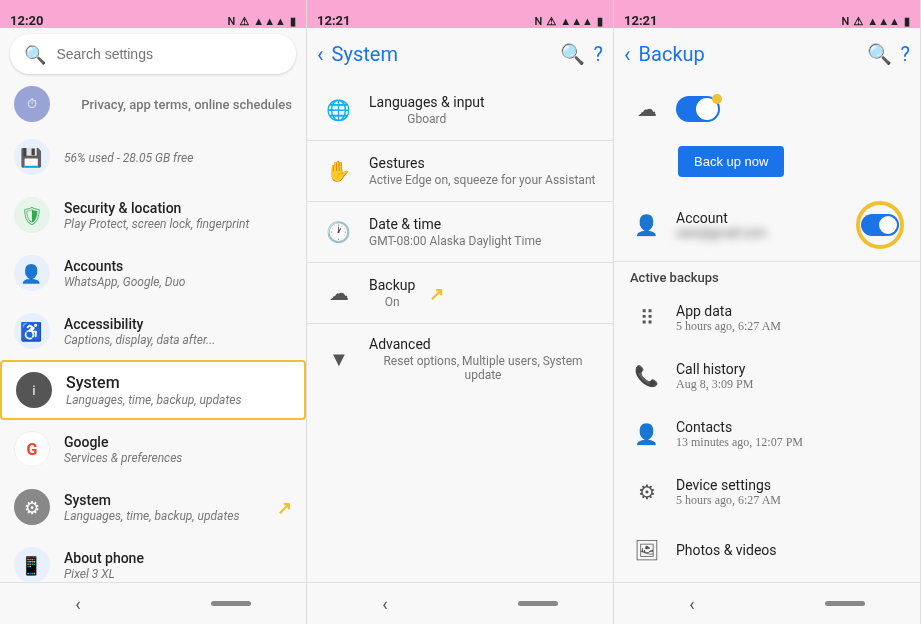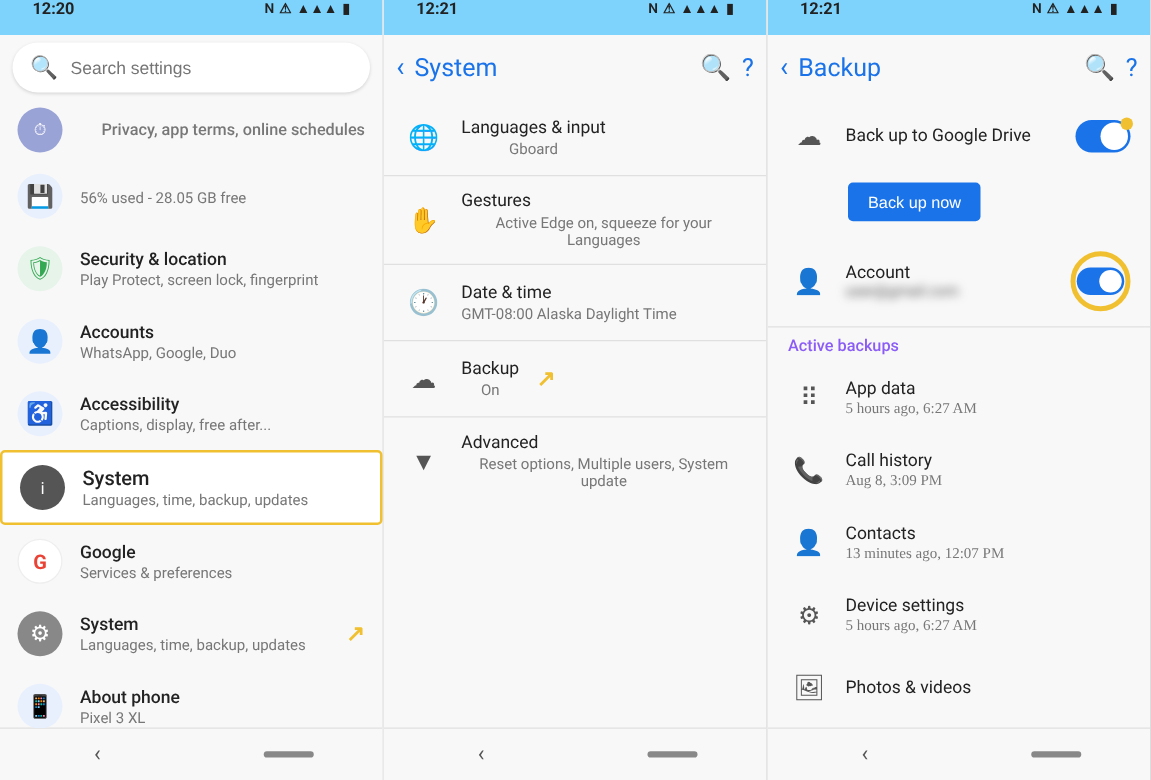--- a/index.html
+++ b/index.html
@@ -19,25 +19,25 @@
       background: #f8f8f8;
       display: flex;
       flex-direction: column;
       overflow: hidden;
       border-right: 1px solid #ddd;
     }
 
     
     .status-bar {
       height: 28px;
-      background: #7dd3fc;
-      display: flex;
-      align-items: flex-start;
+      background: #f9a8d4;
+      display: flex;
+      align-items: flex-end;
       justify-content: space-between;
-      padding: 0 26px;
+      padding: 0 10px;
       font-size: 12px;
       font-weight: 600;
       color: #222;
     }
     .status-bar .time { font-weight: 700; font-size: 13px; }
     .status-icons { display: flex; gap: 4px; align-items: center; }
     .status-icons span { font-size: 11px; }
 
     
     .header-bar {
@@ -105,21 +105,21 @@
       height: 36px;
       border-radius: 50%;
       display: flex;
       align-items: center;
       justify-content: center;
       font-size: 18px;
       flex-shrink: 0;
     }
     .item-text { flex: 1; }
     .item-title { font-size: 14px; font-weight: 500; color: #222; }
-    .item-subtitle { font-size: 12px; color: #777; margin-top: 1px; }
+    .item-subtitle { font-size: 12px; color: #777; margin-top: 1px; font-style: italic; }
 
     
     .ic-storage { background: #e8f0fe; color: #4285f4; }
     .ic-security { background: #e6f4ea; color: #34a853; }
     .ic-accounts { background: #e8f0fe; color: #4285f4; }
     .ic-accessibility { background: #e8f0fe; color: #4285f4; }
     .ic-system2 { background: #888; color: #fff; }
     .ic-about { background: #e8f0fe; color: #4285f4; }
     .ic-digital { background: #5c6bc0; color: #fff; }
 
@@ -234,21 +234,21 @@
       font-size: 13px;
       cursor: pointer;
       font-weight: 500;
       margin: 4px 0;
     }
 
     
     .active-backups-header {
       padding: 8px 16px 4px;
       font-size: 13px;
-      color: #8b5cf6;
+      color: #404040;
       font-weight: 500;
     }
 
     
     .divider {
       height: 1px;
       background: #e0e0e0;
       margin: 0;
     }
 
@@ -366,21 +366,21 @@
       <div class="item-text">
         <div class="item-title">Accounts</div>
         <div class="item-subtitle">WhatsApp, Google, Duo</div>
       </div>
     </div>
 
     <div class="settings-item">
       <div class="item-icon ic-accessibility">♿</div>
       <div class="item-text">
         <div class="item-title">Accessibility</div>
-        <div class="item-subtitle" style="color:#777;font-size:12px;">Captions, display, free after...</div>
+        <div class="item-subtitle" style="color:#777;font-size:12px;">Captions, display, data after...</div>
       </div>
     </div>
 
     <div class="settings-item active" style="background:#fff;border:2px solid #f0c030;border-radius:4px;">
       <div class="item-icon" style="background:#555;color:#fff;border-radius:50%;width:36px;height:36px;display:flex;align-items:center;justify-content:center;font-size:13px;">ℹ</div>
       <div class="item-text">
         <div class="item-title" style="font-size:16px;font-weight:500;">System</div>
         <div class="item-subtitle">Languages, time, backup, updates</div>
       </div>
     </div>
@@ -447,21 +447,21 @@
         <div class="p2-title">Languages &amp; input</div>
         <div class="p2-sub">Gboard</div>
       </div>
     </div>
     <div class="divider"></div>
 
     <div class="panel2-item">
       <div class="p2-icon">✋</div>
       <div class="p2-text">
         <div class="p2-title">Gestures</div>
-        <div class="p2-sub">Active Edge on, squeeze for your Languages</div>
+        <div class="p2-sub">Active Edge on, squeeze for your Assistant</div>
       </div>
     </div>
     <div class="divider"></div>
 
     <div class="panel2-item">
       <div class="p2-icon">🕐</div>
       <div class="p2-text">
         <div class="p2-title">Date &amp; time</div>
         <div class="p2-sub">GMT-08:00 Alaska Daylight Time</div>
       </div>
@@ -511,23 +511,20 @@
     <div class="header-icons">
       <span style="cursor:pointer;">🔍</span>
       <span style="cursor:pointer;">?</span>
     </div>
   </div>
 
   <div class="panel3-scroll">
 
     <div class="backup-item">
       <div class="bi-icon">☁</div>
-      <div class="bi-text">
-        <div class="bi-title">Back up to Google Drive</div>
-      </div>
 
       <div class="drive-toggle-wrap">
         <div class="toggle on">
           <div class="knob"></div>
         </div>
         <div class="drive-toggle-dot"></div>
       </div>
     </div>
 
     <div style="padding: 4px 5px 8px 64px;">

